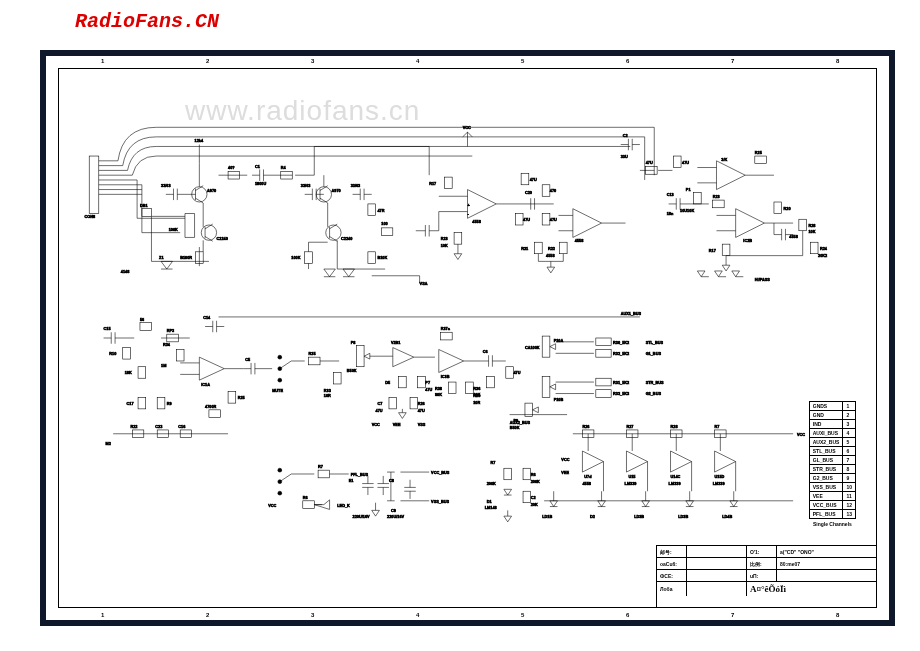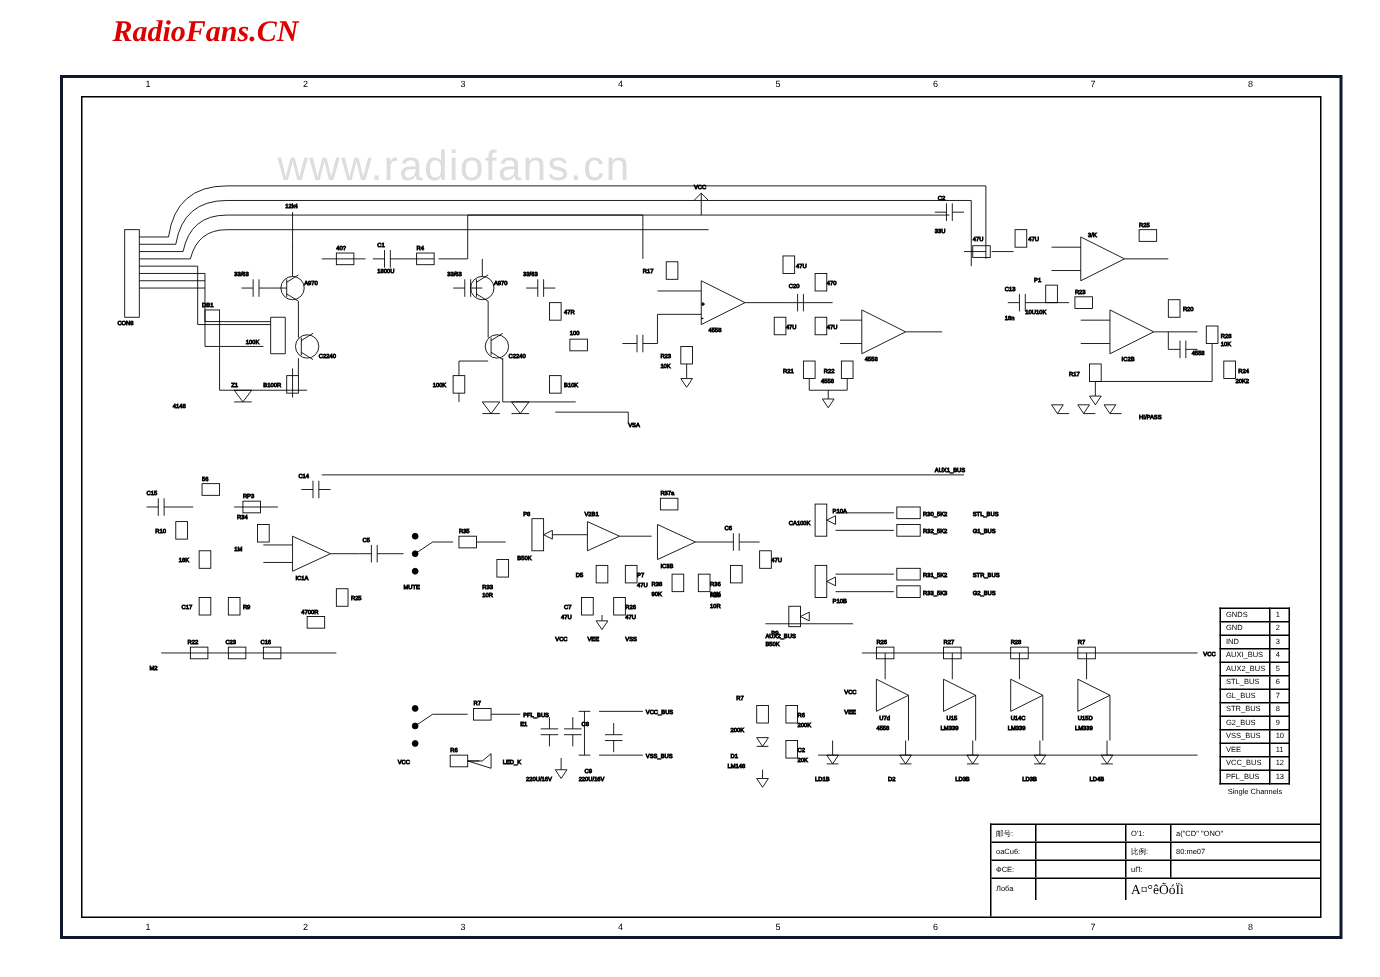--- a/index.html
+++ b/index.html
@@ -12,42 +12,43 @@
     overflow: hidden;
   }
   .watermark-top {
     position: absolute;
     top: 10px;
     left: 75px;
     color: #d00;
     font-weight: bold;
     font-style: italic;
     font-size: 20px;
-    font-family: Liberation Serif, serif;
+    font-family: Liberation Mono, monospace;
     z-index: 10;
   }
   .watermark-faint {
     position: absolute;
     top: 95px;
     left: 185px;
     color: #ddd;
     font-size: 28px;
     font-family: Arial, sans-serif;
     letter-spacing: 1px;
     z-index: 1;
     pointer-events: none;
     text-align: right;
   }
   .frame-outer {
     position: absolute;
     top: 50px;
     left: 40px;
     right: 25px;
     bottom: 25px;
-    border: 2px solid #0f172a;
+    border: 6px solid #0f172a;
+    font-weight: bold;
   }
   .frame-inner {
     position: absolute;
     top: 12px; left: 12px; right: 12px; bottom: 12px;
     border: 1px solid #000;
   }
   .ruler-seg {
     position: absolute;
     font-size: 6px;
     color: #000;

